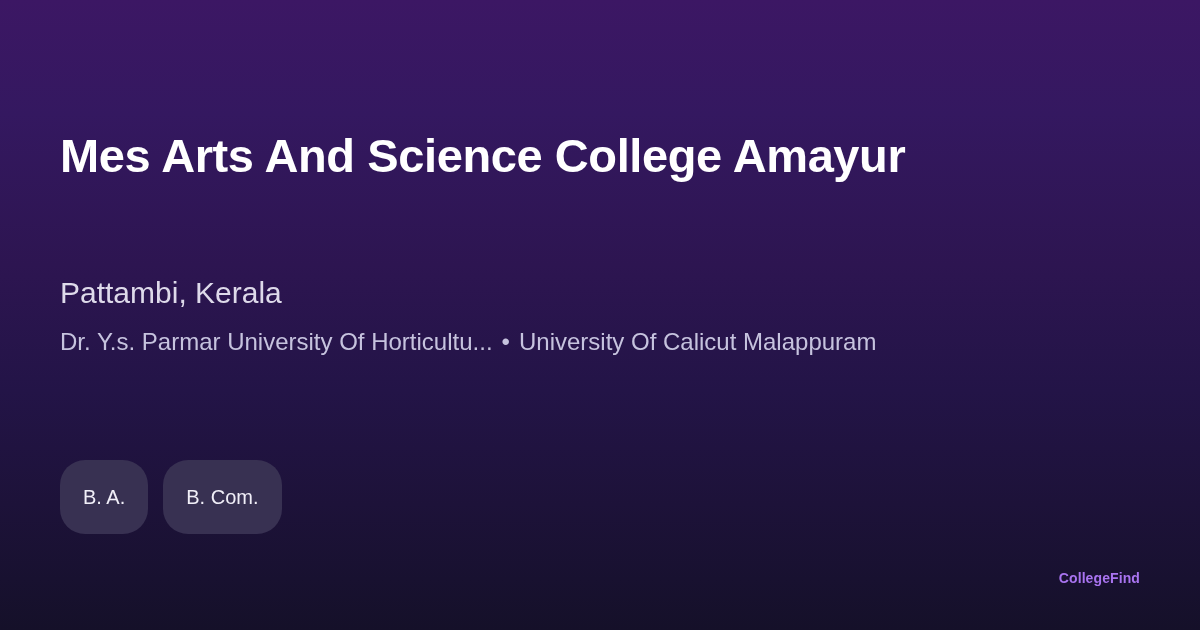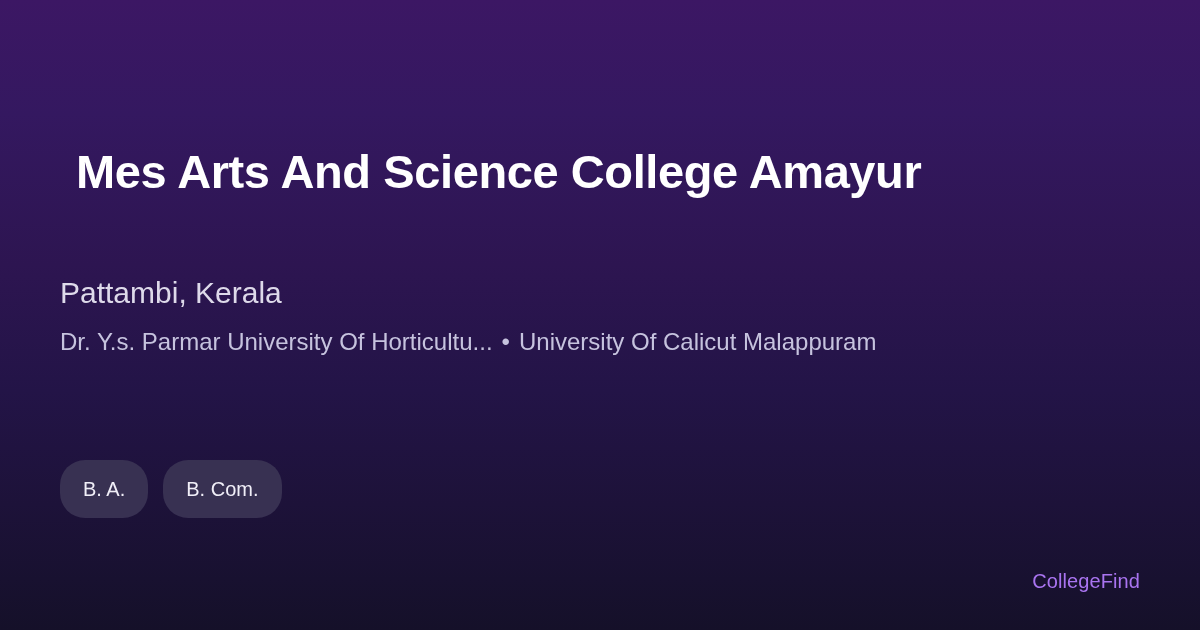--- a/index.html
+++ b/index.html
@@ -35,21 +35,21 @@
     left: 60px;
     top: 0;
     right: 60px;
     bottom: 0;
   }
 
   .college-title {
     position: absolute;
     top: 130px;
     left: 0;
-    margin: 16px;
+    margin: 0;
     font-size: 47px;
     font-weight: bold;
     line-height: 1.12;
     letter-spacing: -0.4px;
     color: #ffffff;
     white-space: nowrap;
   }
 
   .location-line {
     position: absolute;
@@ -87,35 +87,35 @@
     display: flex;
     flex-direction: row;
     align-items: center;
     gap: 15px;
   }
   .degree-pill {
     height: 50px;
     display: flex;
     align-items: center;
     justify-content: center;
-    padding: 4px 23px;
+    padding: 12px 23px;
     border-radius: 25px;
     background: #383152;
     color: #f1eff8;
     font-size: 20px;
     line-height: 1;
     white-space: nowrap;
   }
 
   .brand-logo {
     position: absolute;
     right: 0;
     top: 570px;
-    font-size: 20px;
-    font-weight: normal;
+    font-size: 14px;
+    font-weight: bold;
     letter-spacing: 0.1px;
     color: #a974f0;
     white-space: nowrap;
   }
 </style>
 </head>
 <body>
 
 <div class="og-card">
   <div class="content">

